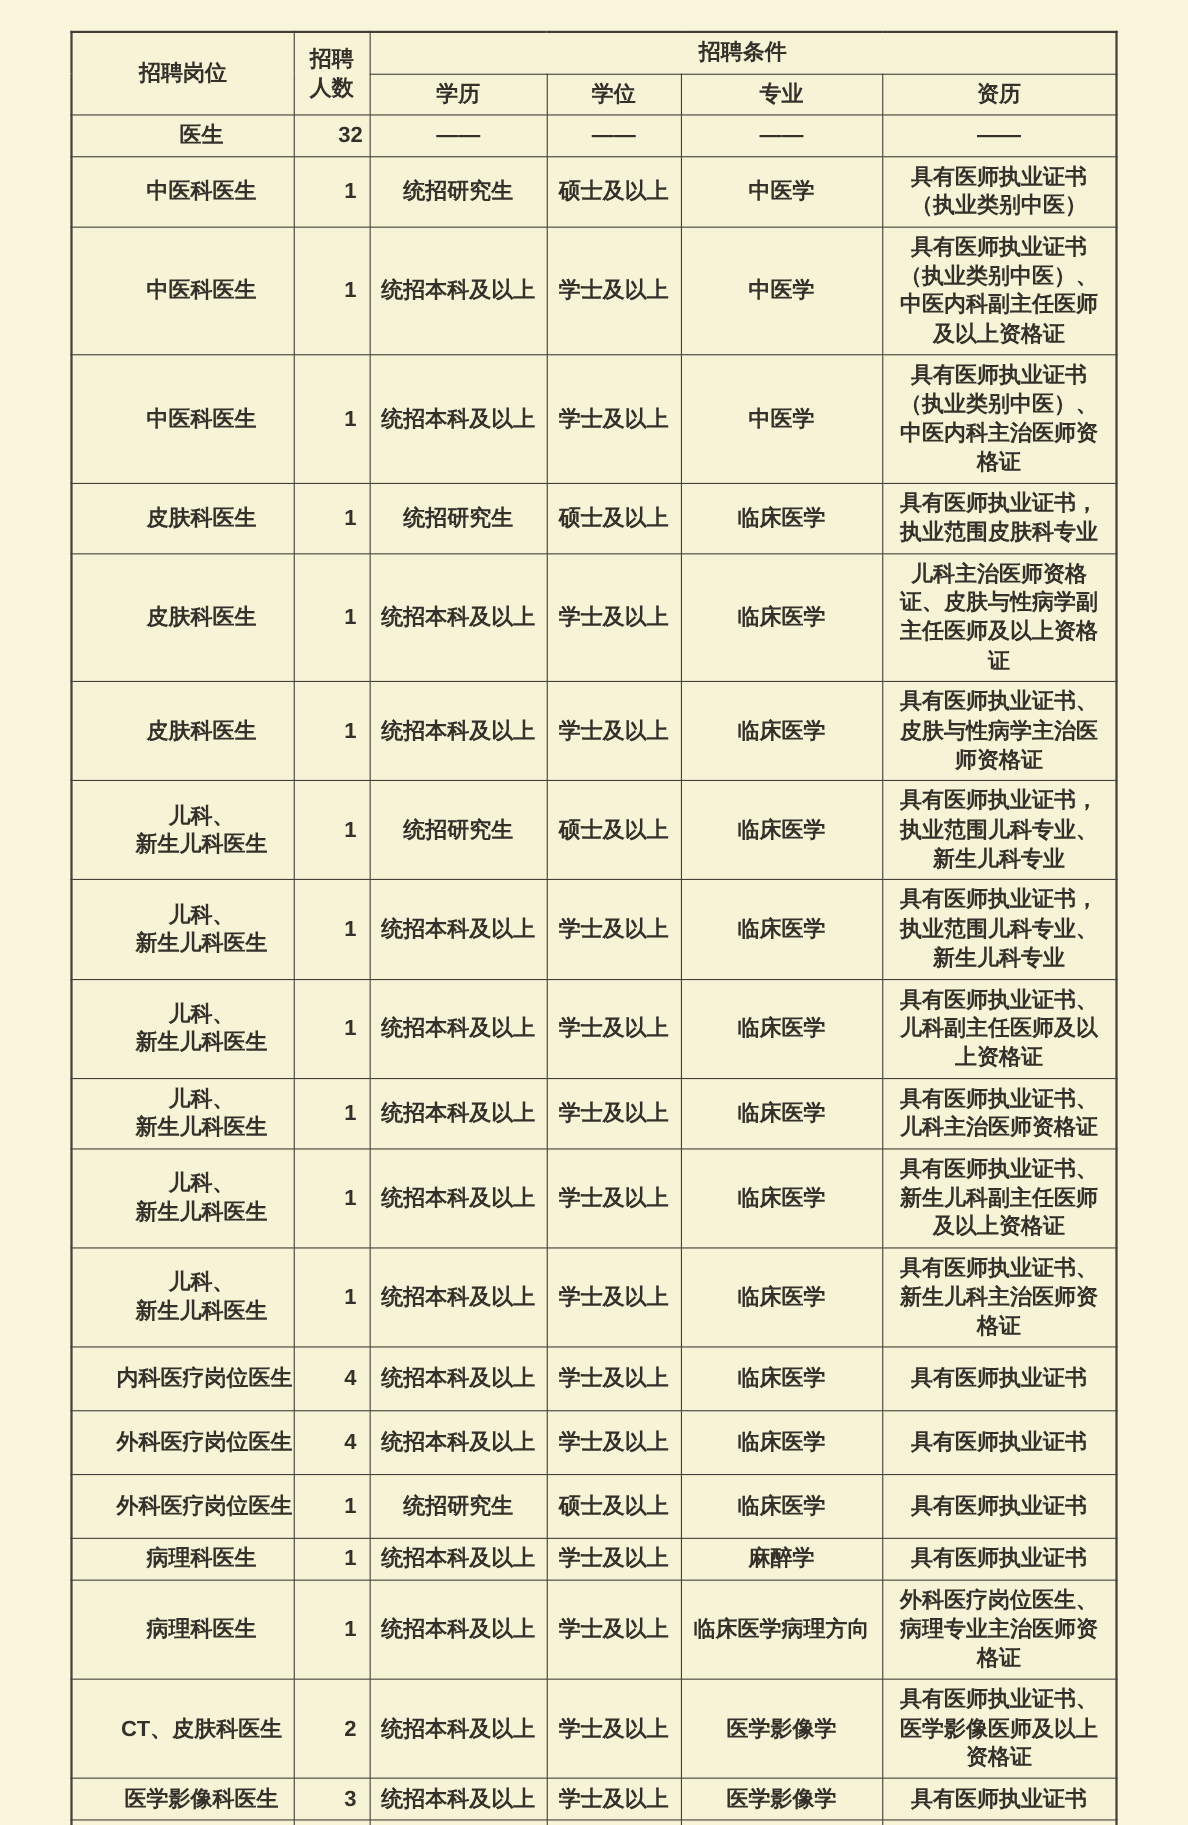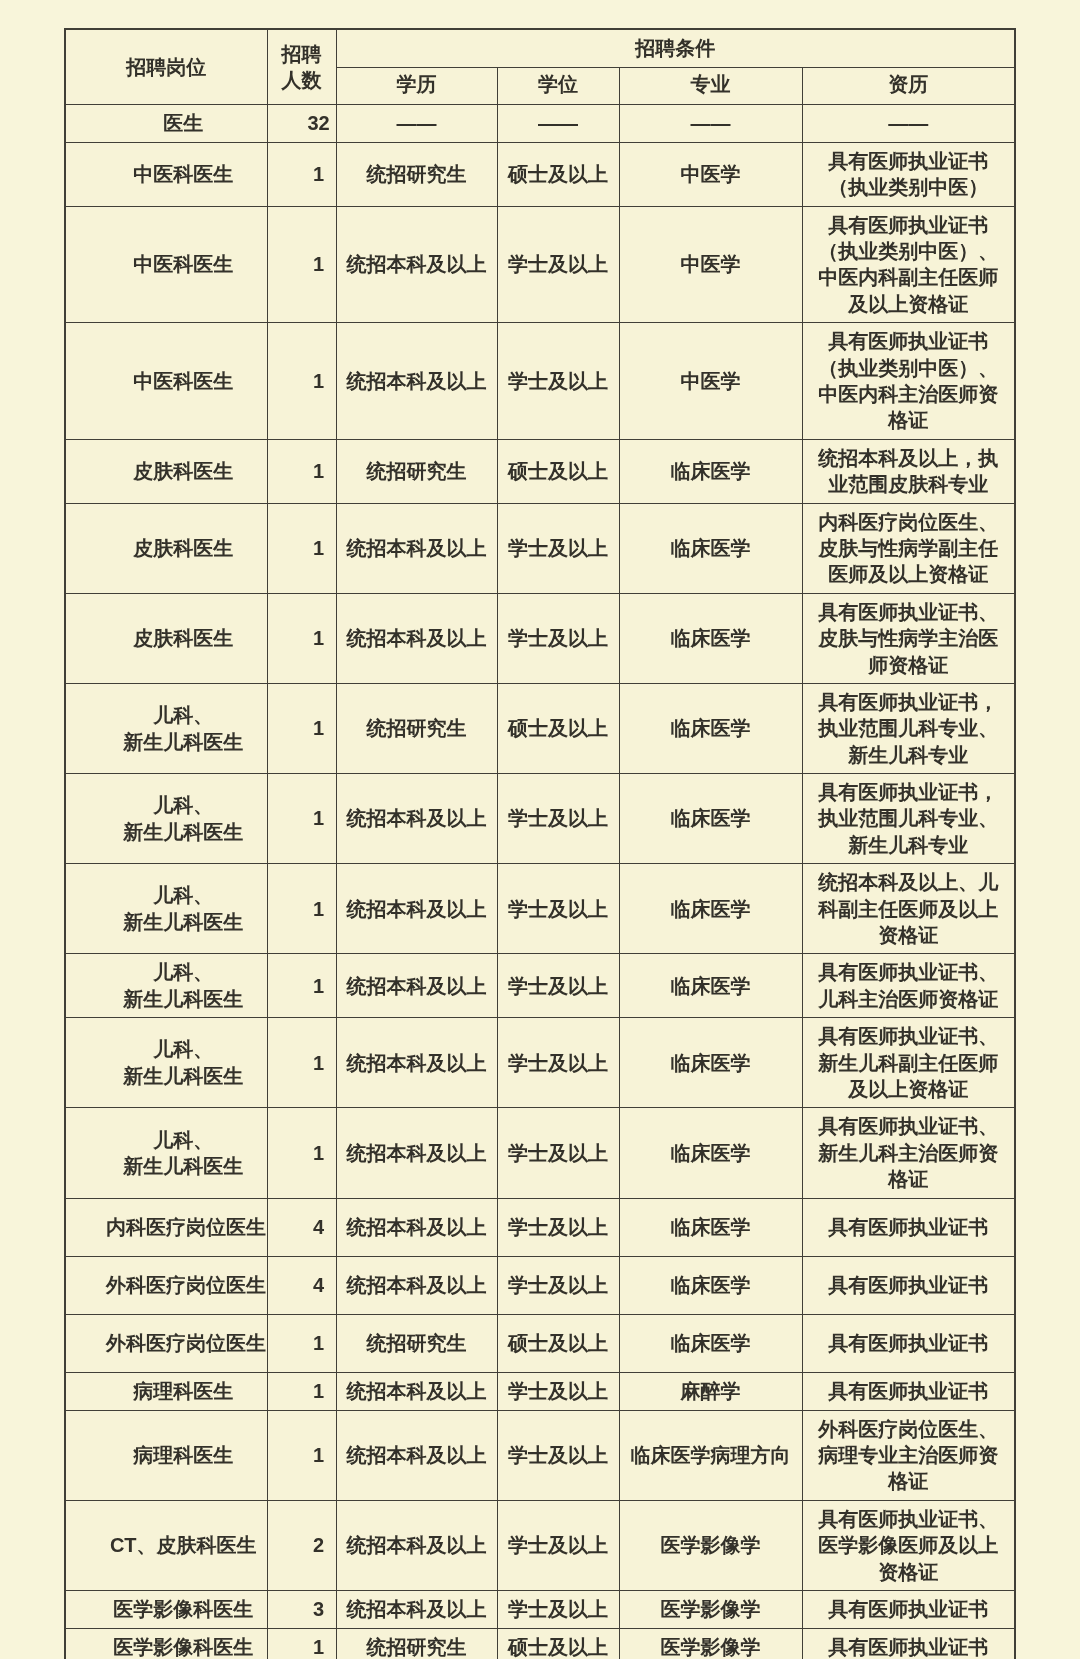--- a/index.html
+++ b/index.html
@@ -45,21 +45,21 @@
     vertical-align: middle;
     padding: 5px 6px;
     font-size: 20px;
     line-height: 1.32;
     font-weight: 600;
     color: var(--text);
     word-break: break-all;
   }
   thead th { font-weight: 700; }
   thead tr.group-row th { height: 38px; }
-  thead tr.sub-row th   { height: 34px; font-family: Liberation Mono, monospace; }
+  thead tr.sub-row th   { height: 34px; }
   tbody td.cell-count,
   tbody td.cell-position { word-break: keep-all; padding-left: 40px; }
   tbody tr { min-height: 36px; }
   tbody td { height: 38px; }
   
   tbody tr.roomy td { height: 58px; }
 </style>
 </head>
 <body>
 
@@ -118,29 +118,29 @@
     <td class="cell-degree">学士及以上</td>
     <td class="cell-major">中医学</td>
     <td class="cell-qualification">具有医师执业证书（执业类别中医）、中医内科主治医师资格证</td>
   </tr>
         <tr>
     <td class="cell-position">皮肤科医生</td>
     <td class="cell-count">1</td>
     <td class="cell-education">统招研究生</td>
     <td class="cell-degree">硕士及以上</td>
     <td class="cell-major">临床医学</td>
-    <td class="cell-qualification">统招本科及以上，执业范围皮肤科专业</td>
+    <td class="cell-qualification">具有医师执业证书，执业范围皮肤科专业</td>
   </tr>
         <tr>
     <td class="cell-position">皮肤科医生</td>
     <td class="cell-count">1</td>
     <td class="cell-education">统招本科及以上</td>
     <td class="cell-degree">学士及以上</td>
     <td class="cell-major">临床医学</td>
-    <td class="cell-qualification">内科医疗岗位医生、皮肤与性病学副主任医师及以上资格证</td>
+    <td class="cell-qualification">儿科主治医师资格证、皮肤与性病学副主任医师及以上资格证</td>
   </tr>
         <tr>
     <td class="cell-position">皮肤科医生</td>
     <td class="cell-count">1</td>
     <td class="cell-education">统招本科及以上</td>
     <td class="cell-degree">学士及以上</td>
     <td class="cell-major">临床医学</td>
     <td class="cell-qualification">具有医师执业证书、皮肤与性病学主治医师资格证</td>
   </tr>
         <tr>
@@ -158,21 +158,21 @@
     <td class="cell-degree">学士及以上</td>
     <td class="cell-major">临床医学</td>
     <td class="cell-qualification">具有医师执业证书，执业范围儿科专业、新生儿科专业</td>
   </tr>
         <tr>
     <td class="cell-position">儿科、新生儿科医生</td>
     <td class="cell-count">1</td>
     <td class="cell-education">统招本科及以上</td>
     <td class="cell-degree">学士及以上</td>
     <td class="cell-major">临床医学</td>
-    <td class="cell-qualification">统招本科及以上、儿科副主任医师及以上资格证</td>
+    <td class="cell-qualification">具有医师执业证书、儿科副主任医师及以上资格证</td>
   </tr>
         <tr>
     <td class="cell-position">儿科、新生儿科医生</td>
     <td class="cell-count">1</td>
     <td class="cell-education">统招本科及以上</td>
     <td class="cell-degree">学士及以上</td>
     <td class="cell-major">临床医学</td>
     <td class="cell-qualification">具有医师执业证书、儿科主治医师资格证</td>
   </tr>
         <tr>

